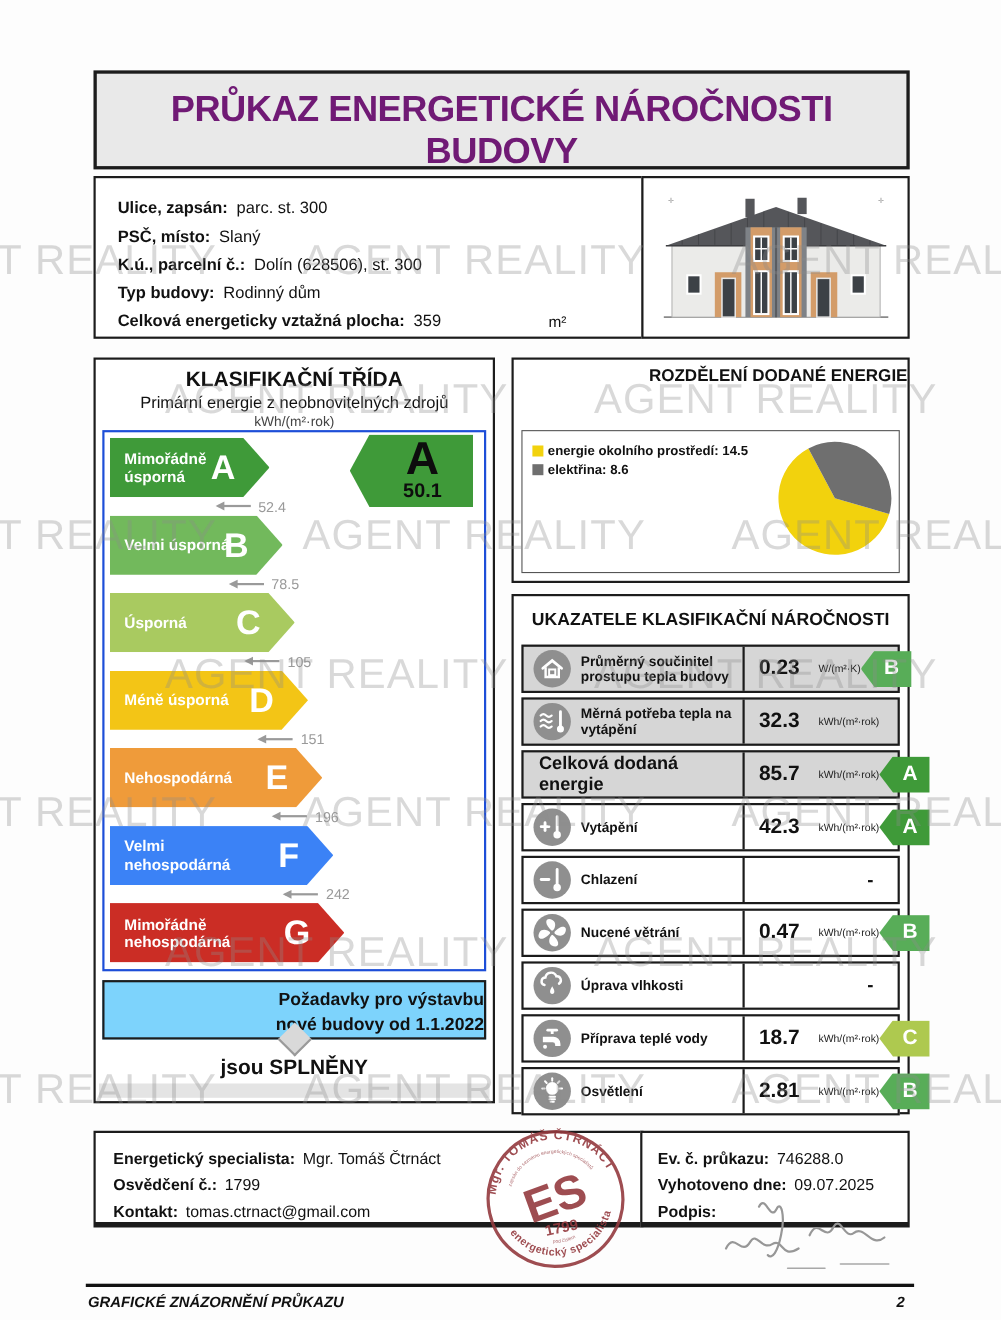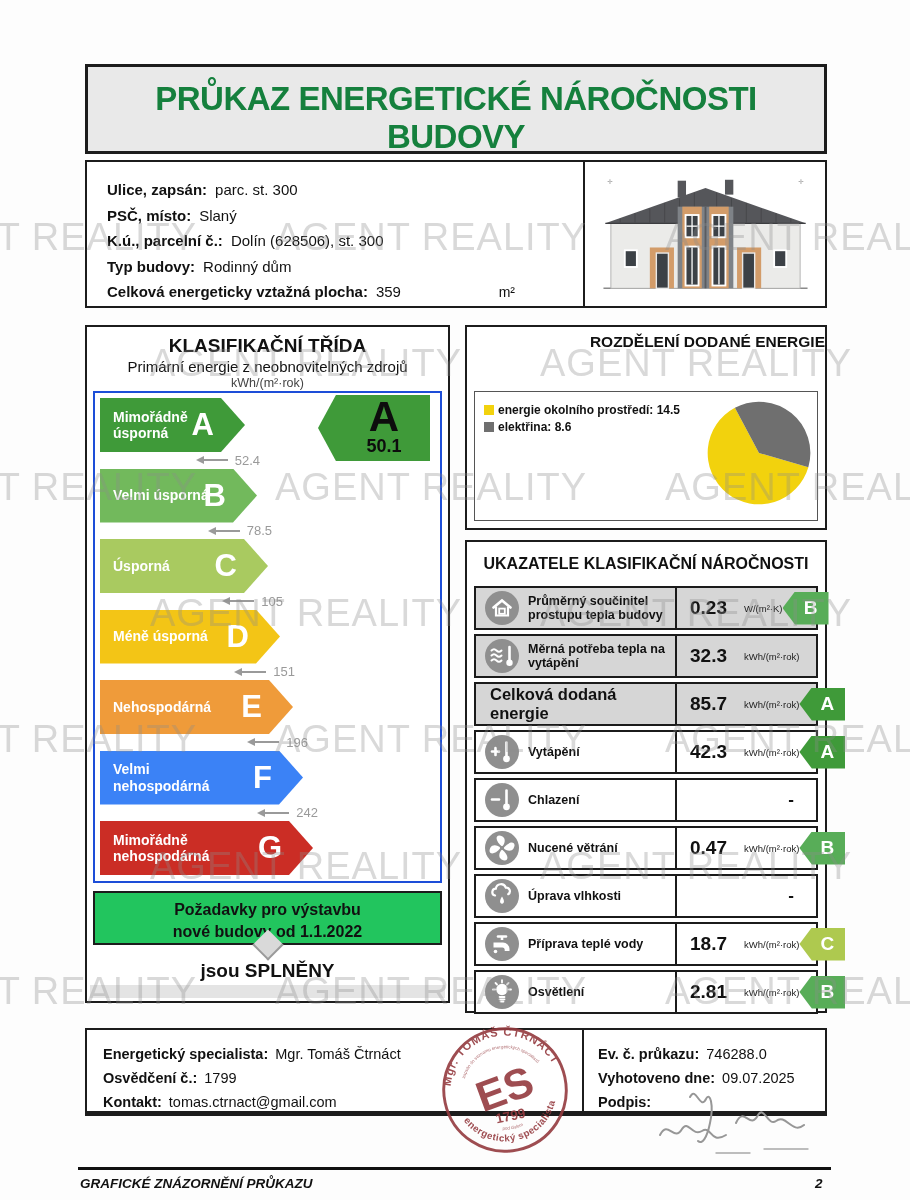--- a/index.html
+++ b/index.html
@@ -5,21 +5,21 @@
   * { box-sizing: border-box; }
   body { margin:0; background:#ffffff; }
   .page { position:relative; width:910px; height:1200px; background:#fdfdfd;
           font-family:"Liberation Sans", sans-serif; color:#111; overflow:hidden; }
 
   .box { position:absolute; background:#fff; border:2.5px solid #1c1c1c; }
 
   
   .header-box { left:85px; top:64px; width:742px; height:90px; background:#e9e9e9;
                 border-width:3px; text-align:center; padding-top:13px; }
-  .header-title { font-size:33px; font-weight:bold; letter-spacing:-0.5px; color:#15803d; }
+  .header-title { font-size:33px; font-weight:bold; letter-spacing:-0.5px; color:#701a75; }
   .header-sub { margin-top:7px; font-size:13px; font-weight:bold; color:#8c8c8c; }
 
   
   .info-box { left:85px; top:160px; width:500px; height:148px; padding:15px 0 0 20px; }
   .info-row { display:flex; font-size:15px; height:25.5px; align-items:center; }
   .info-label { font-weight:bold; margin-right:8px; white-space:nowrap; }
   .info-value { white-space:nowrap; }
   .info-unit { margin-left:auto; margin-right:68px; font-size:14px; }
   .house-box { left:583px; top:160px; width:244px; height:148px; padding:2px; }
 
@@ -42,22 +42,22 @@
   .th-line::before { content:''; position:absolute; left:-2px; top:-3px;
                      border-top:4px solid transparent; border-bottom:4px solid transparent;
                      border-right:8px solid #9a9a9a; }
   .marker { position:absolute; right:10px; top:2px; width:112px; height:66px;
             clip-path: polygon(100% 0, 100% 100%, 16% 100%, 0 50%, 16% 0);
             display:flex; flex-direction:column; align-items:center; justify-content:center;
             padding-left:20px; color:#0d0d0d; }
   .marker-letter { font-size:42px; font-weight:bold; line-height:0.85; }
   .marker-value { font-size:18px; font-weight:bold; margin-top:1px; }
 
-  .req-box { position:absolute; left:6px; right:6px; top:564px; height:54px; background:#22c55e;
-             border:2px solid #1c1c1c; text-align:center; font-size:16px; font-weight:bold;
+  .req-box { position:absolute; left:6px; right:6px; top:564px; height:54px; background:#7dd3fc;
+             border:2px solid #1c1c1c; text-align:right; font-size:16px; font-weight:bold;
              line-height:1.4; padding-top:6px; }
   .req-notch { position:absolute; left:50%; top:607px; width:22px; height:22px; background:#d9d9d9;
                transform:translateX(-50%) rotate(45deg);
                border-right:2px solid #9a9a9a; border-bottom:2px solid #9a9a9a; }
   .req-result { position:absolute; left:0; right:0; top:633px; text-align:center;
                 font-size:19px; font-weight:bold; }
   .req-strip { position:absolute; left:3px; right:3px; bottom:3px; height:13px; background:#e4e4e4; }
 
   
   .split-panel { left:465px; top:325px; width:362px; height:205px; }

